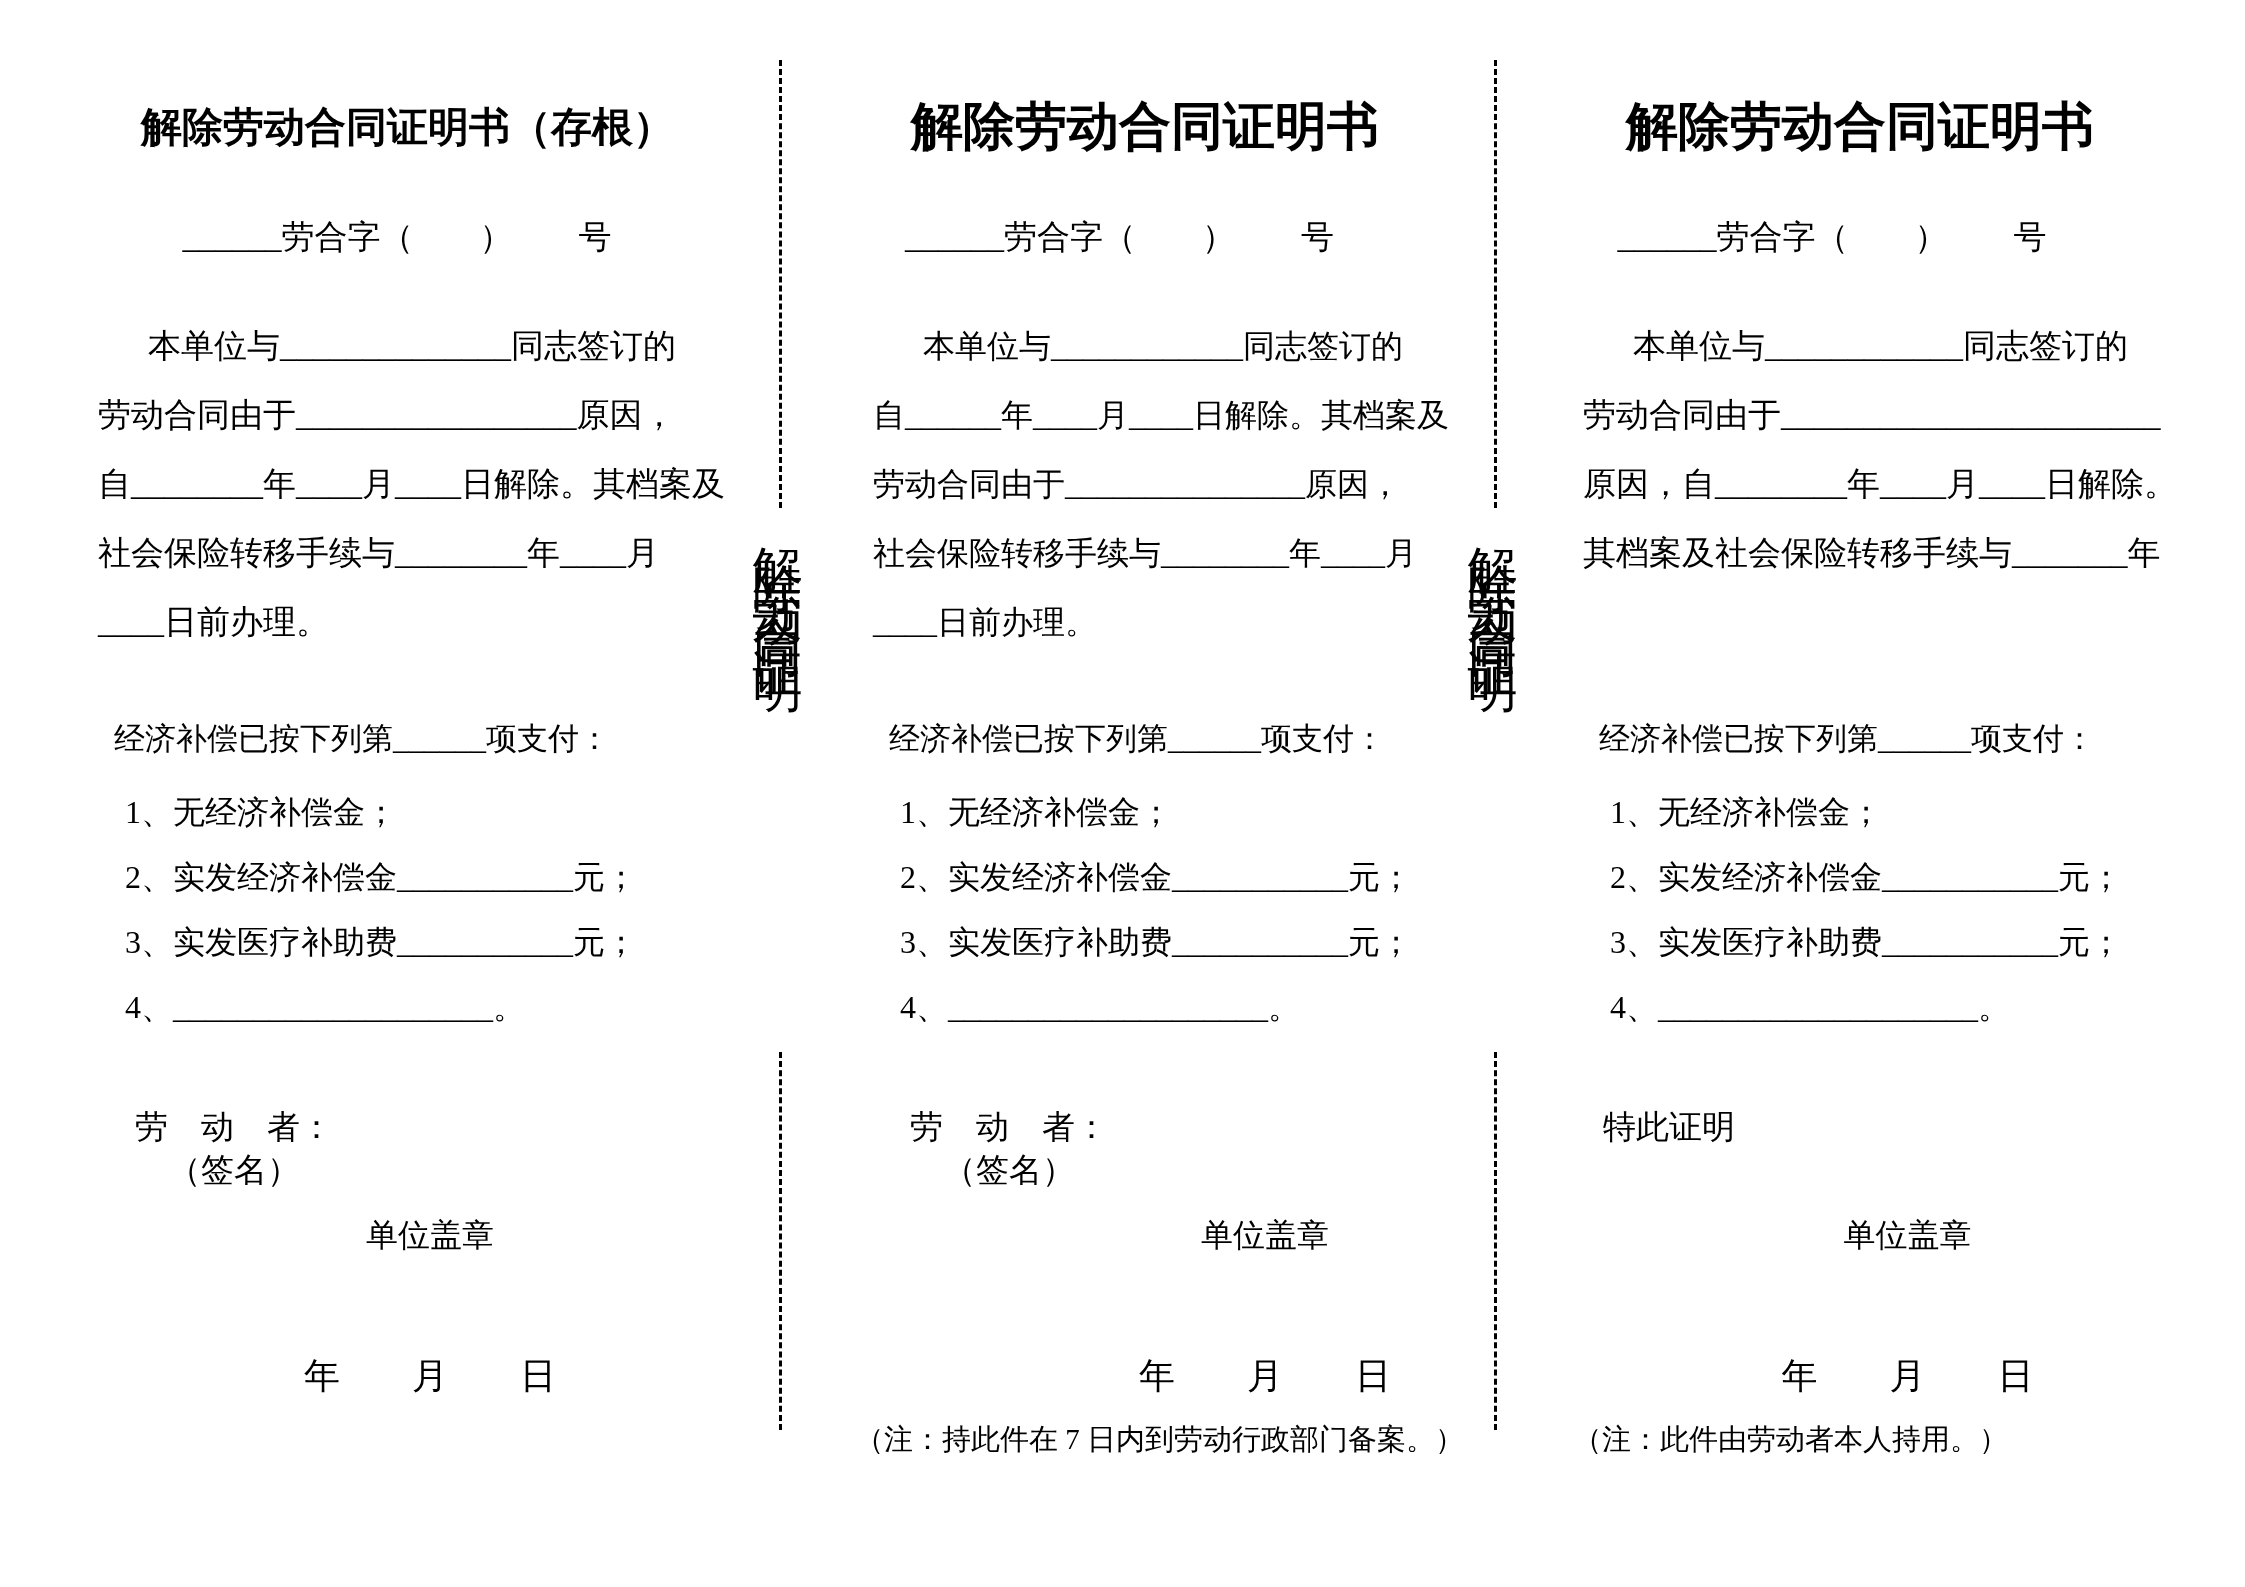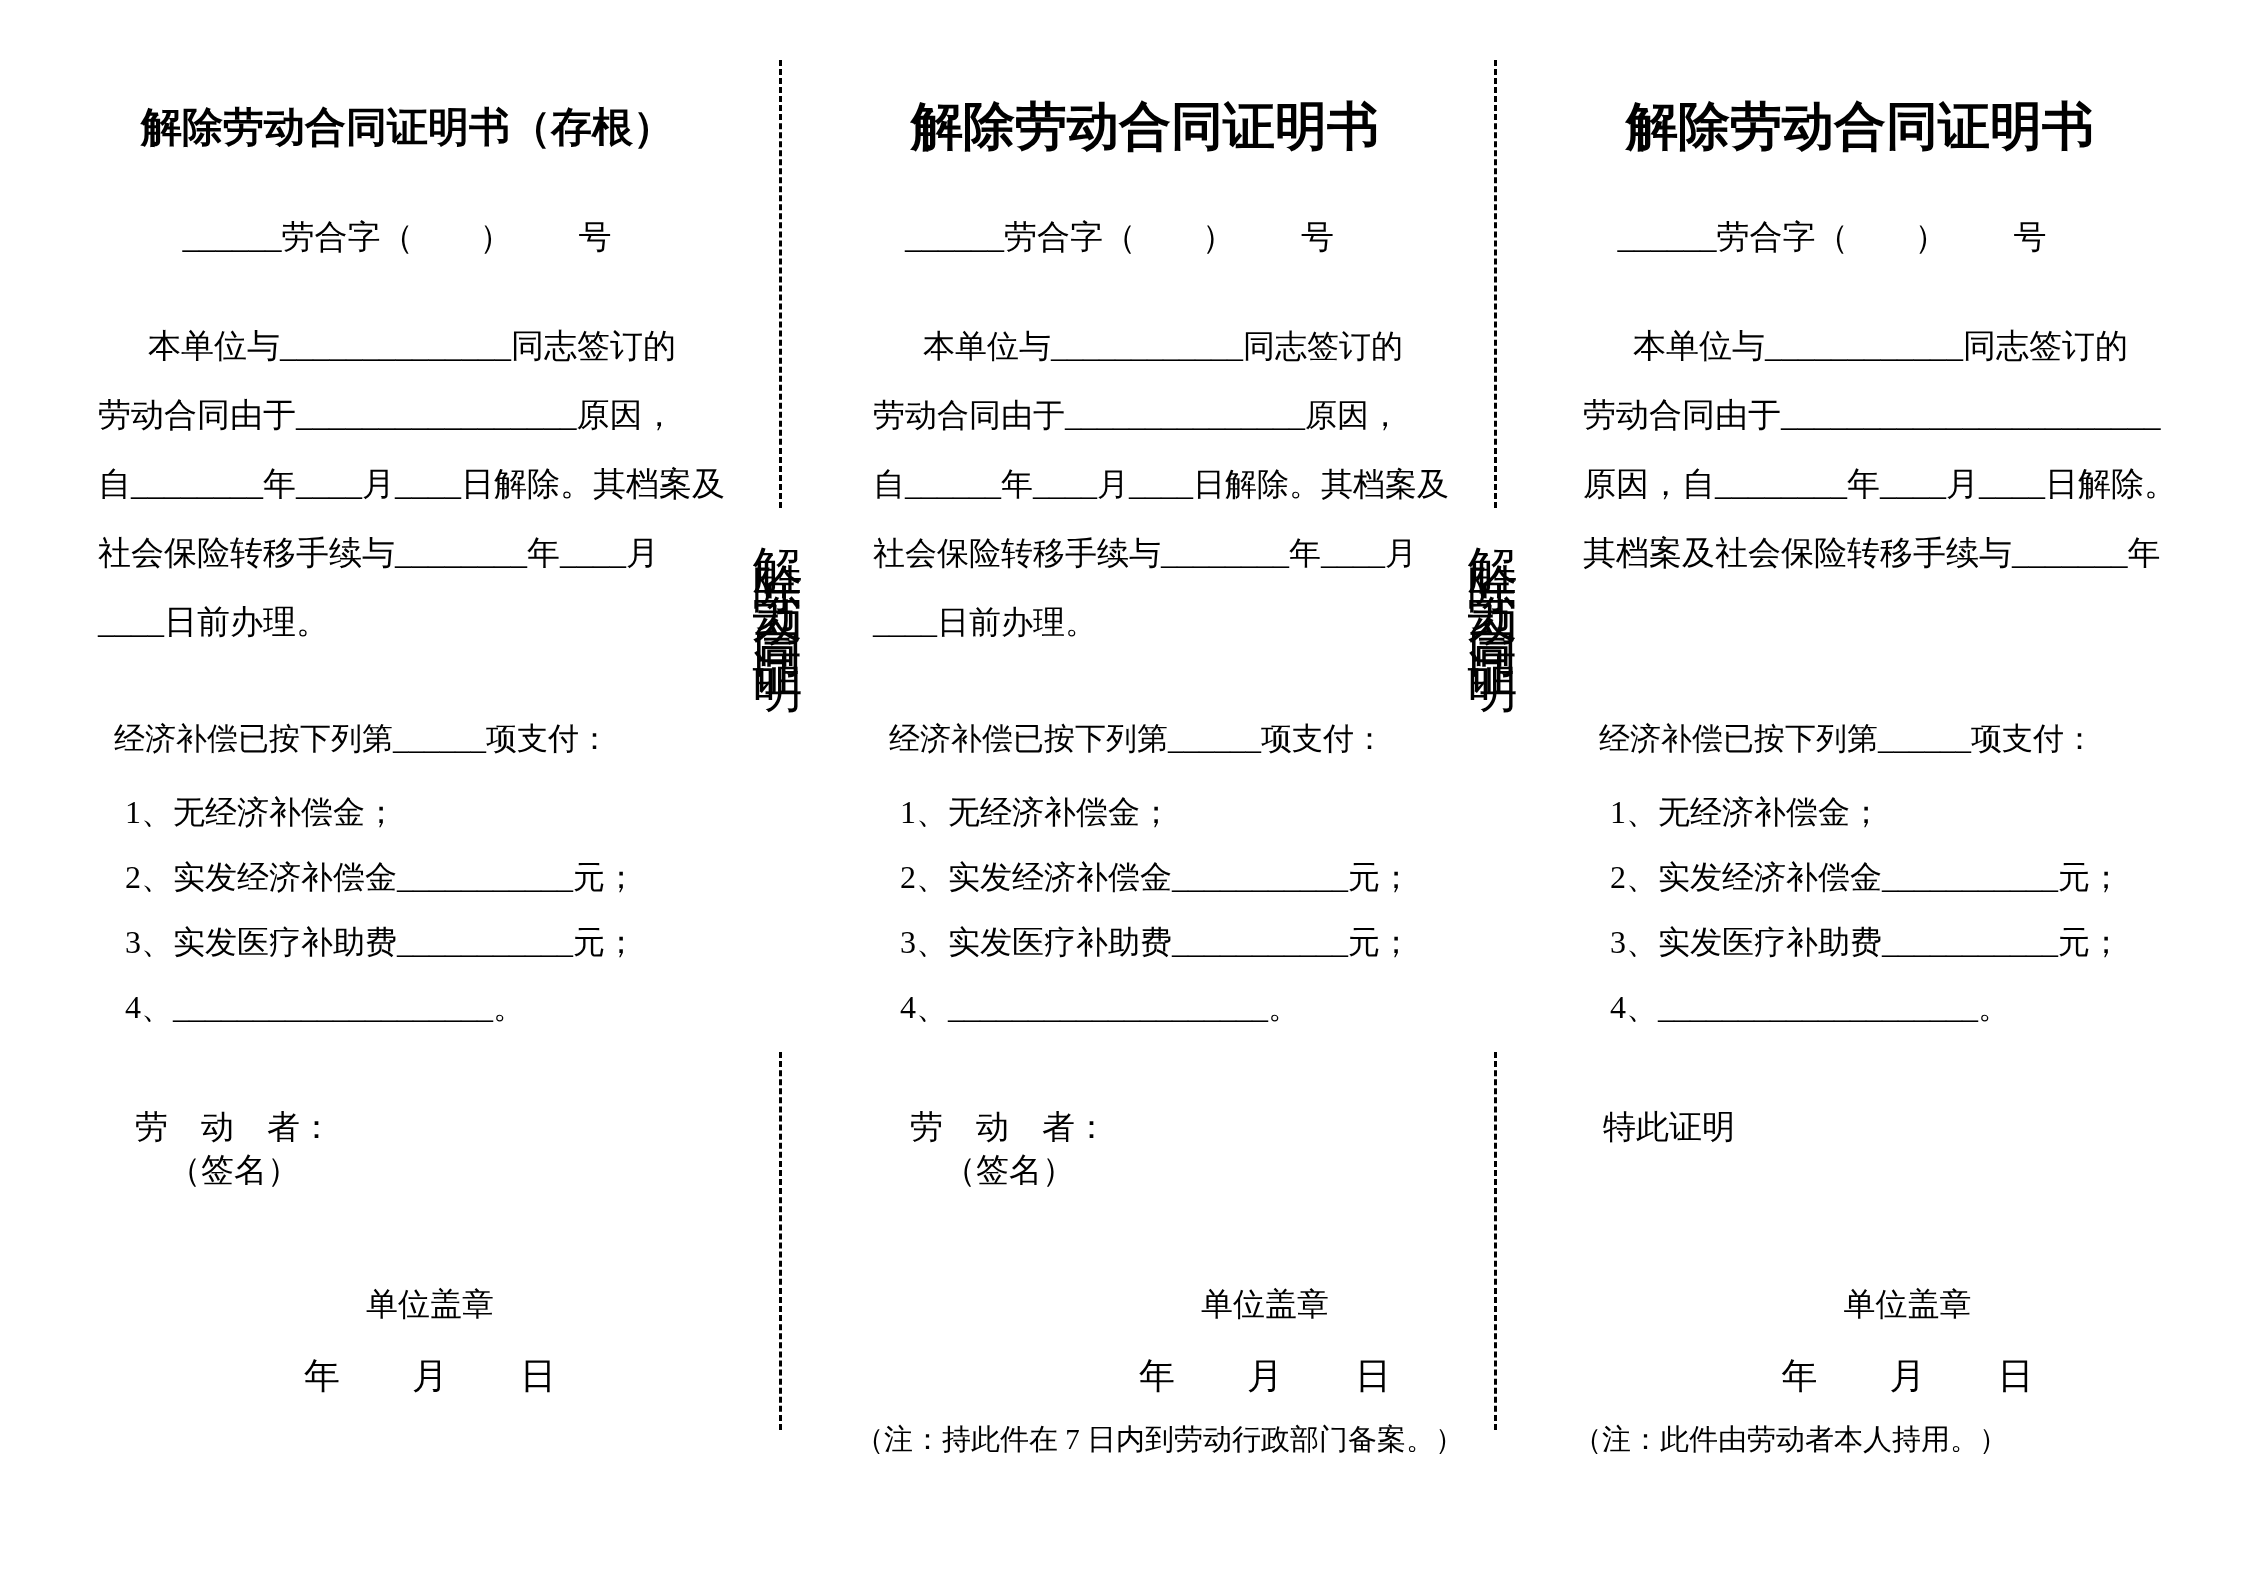--- a/index.html
+++ b/index.html
@@ -30,21 +30,21 @@
   .body-line.indent{text-indent:50px;}
 
   .comp-intro{position:absolute;top:718px;left:18px;font-size:31px;white-space:nowrap;margin-left:16px;}
   .comp-items{position:absolute;top:780px;left:45px;font-size:32px;line-height:65px;}
   .comp-item{white-space:nowrap;}
 
   .worker{position:absolute;top:1105px;left:55px;font-size:33px;white-space:nowrap;}
   .sign{position:absolute;top:1148px;left:60px;font-size:33px;white-space:nowrap;margin-left:28px;}
   .certify{position:absolute;top:1105px;left:38px;font-size:33px;white-space:nowrap;}
 
-  .seal{position:absolute;top:1283px;text-align:center;font-size:32px;white-space:nowrap;}
+  .seal{position:absolute;top:1214px;text-align:center;font-size:32px;white-space:nowrap;}
   .date{position:absolute;top:1352px;text-align:center;font-size:36px;white-space:nowrap;}
   .p1 .seal,.p1 .date{left:160px;width:380px;}
   .p2 .seal,.p2 .date{left:220px;width:380px;}
   .p3 .seal,.p3 .date{left:150px;width:385px;}
 
   .note{position:absolute;top:1420px;font-size:29px;white-space:nowrap;}
   .p1 .note{left:28px;}
   .p2 .note{left:0px;}
   .p3 .note{left:8px;}
 
@@ -91,22 +91,22 @@
 
 <div class="vdash" id="d1a"></div>
 <div class="vtext" id="vt1">解除劳动合同证明</div>
 <div class="vdash" id="d1b"></div>
 
 <div class="panel p2">
   <div class="title">解除劳动合同证明书</div>
   <div class="serial">______劳合字（　　）　　号</div>
   <div class="body-block">
     <div class="body-line indent">本单位与____________同志签订的</div>
+    <div class="body-line">自______年____月____日解除。其档案及</div>
     <div class="body-line">劳动合同由于_______________原因，</div>
-    <div class="body-line">自______年____月____日解除。其档案及</div>
     <div class="body-line">社会保险转移手续与________年____月</div>
     <div class="body-line">____日前办理。</div>
   </div>
   <div class="comp-intro">经济补偿已按下列第______项支付：</div>
   <div class="comp-items">
     <div class="comp-item">1、无经济补偿金；</div>
     <div class="comp-item">2、实发经济补偿金___________元；</div>
     <div class="comp-item">3、实发医疗补助费___________元；</div>
     <div class="comp-item">4、____________________。</div>
   </div>

